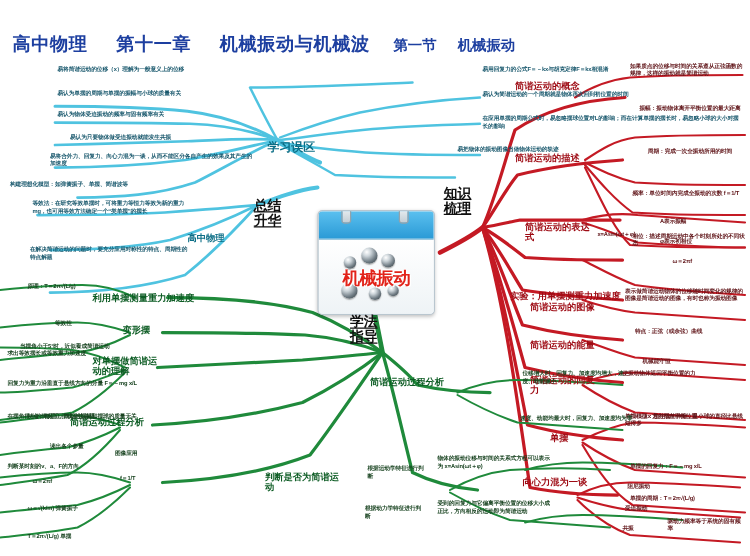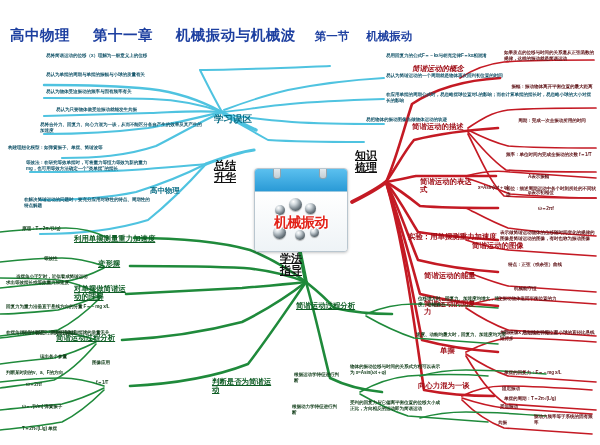--- a/index.html
+++ b/index.html
@@ -11,21 +11,21 @@
   .title{position:absolute;left:10px;top:26px;white-space:nowrap;}
   .title span{font-weight:bold;color:#1d3fa0;}
   .t-main{font-size:14.5px;letter-spacing:.5px;text-align:center;}
   .t-sub{font-size:11.5px;}
 
   .node{position:absolute;white-space:nowrap;line-height:1.22;}
 
   
   .c-cy{color:#0b6e86;}
   .c-rd{color:#9e0b14;}
-  .c-gr{color:#0d5c24;text-decoration:underline;}
+  .c-gr{color:#0d5c24;}
   .c-blk{color:#111;}
 
   .leaf{font-size:4.6px;font-weight:bold;color:#2a2a2a;letter-spacing:-.1px;}
   .leaf.cy{color:#16566b;}
   .leaf.rd{color:#5e1216;}
   .leaf.gr{color:#17421f;}
 
   .mid{font-size:7.4px;font-weight:bold;}
   .big{font-size:9.5px;font-weight:bold;}
   .huge{font-size:11px;font-weight:bold;text-decoration:underline;}
@@ -164,21 +164,21 @@
       <i class="ball" style="left:40px;top:38px;width:10px;height:10px;"></i>
       <i class="ball" style="left:55px;top:36px;width:9px;height:9px;"></i>
       <div class="ttl">机械振动</div>
     </div>
   </div>
 
   <div class="node big c-cy" style="left:214px;top:113px;">学习误区</div>
 
   <div class="node mid c-cy" style="left:150px;top:186px;">高中物理</div>
 
-  <div class="node huge c-blk" style="left:214px;top:160px;line-height:1.05;">
+  <div class="node huge c-blk" style="left:203px;top:160px;line-height:1.05;">
     <div>总结</div>
     <div>升华</div>
   </div>
 
   <div class="node huge c-blk" style="left:355px;top:150px;line-height:1.05;">
     <div>知识</div>
     <div>梳理</div>
   </div>
 
   <div class="node huge c-blk" style="left:280px;top:253px;line-height:1.05;">
@@ -193,25 +193,25 @@
   <div class="node leaf cy" style="left:46px;top:89px;">易认为物体受迫振动的频率与固有频率有关</div>
   <div class="node leaf cy" style="left:386px;top:92px;white-space:normal;width:206px;">在应用单摆的周期公式时，易忽略摆球位置对L的影响；而在计算单摆的摆长时，易忽略小球的大小对摆长的影响</div>
   <div class="node leaf cy" style="left:56px;top:107px;">易认为只要物体做受迫振动就能发生共振</div>
   <div class="node leaf cy" style="left:366px;top:117px;">易把物体的振动图像当做物体运动的轨迹</div>
   <div class="node leaf cy" style="left:40px;top:122px;white-space:normal;width:166px;">易将合外力、回复力、向心力混为一谈，从而不能区分各自产生的效果及其产生的加速度</div>
 
   <div class="node leaf cy" style="left:8px;top:145px;">构建理想化模型：如弹簧振子、单摆、简谐波等</div>
   <div class="node leaf cy" style="left:26px;top:160px;white-space:normal;width:132px;">等效法：在研究等效单摆时，可将重力等恒力等效为新的重力mg，也可用等效方法确定一个“类单摆”的摆长</div>
   <div class="node leaf cy" style="left:24px;top:197px;white-space:normal;width:130px;">在解决简谐运动的问题时，要充分应用对称性的特点、周期性的特点解题</div>
 
-  <div class="node mid c-rd" style="left:412px;top:64px;font-style:italic;">简谐运动的概念</div>
+  <div class="node mid c-rd" style="left:412px;top:64px;">简谐运动的概念</div>
   <div class="node mid c-rd" style="left:412px;top:122px;">简谐运动的描述</div>
   <div class="node mid c-rd" style="left:420px;top:178px;line-height:1.1;white-space:normal;width:58px;">简谐运动的表达式</div>
   <div class="node mid c-rd" style="left:408px;top:232px;">实验：用单摆测重力加速度</div>
-  <div class="node mid c-rd" style="left:424px;top:242px;line-height:1.1;white-space:normal;width:56px;margin-left:48px;">简谐运动的图像</div>
+  <div class="node mid c-rd" style="left:424px;top:242px;line-height:1.1;white-space:normal;width:56px;">简谐运动的图像</div>
   <div class="node mid c-rd" style="left:424px;top:272px;line-height:1.1;white-space:normal;width:56px;">简谐运动的能量</div>
   <div class="node mid c-rd" style="left:424px;top:300px;line-height:1.1;white-space:normal;width:56px;">简谐运动的回复力</div>
   <div class="node mid c-rd" style="left:440px;top:346px;">单摆</div>
   <div class="node mid c-rd" style="left:418px;top:382px;line-height:1.1;white-space:normal;width:58px;">向心力混为一谈</div>
 
   <div class="node leaf rd" style="left:504px;top:50px;white-space:normal;width:92px;">如果质点的位移与时间的关系遵从正弦函数的规律，这样的振动就是简谐运动</div>
 
   <div class="node leaf rd" style="left:508px;top:84px;white-space:normal;width:88px;text-align:center;">振幅：振动物体离开平衡位置的最大距离</div>
   <div class="node leaf rd" style="left:508px;top:118px;white-space:normal;width:88px;text-align:center;">周期：完成一次全振动所用的时间</div>
   <div class="node leaf rd" style="left:506px;top:152px;white-space:normal;width:90px;">频率：单位时间内完成全振动的次数   f＝1/T</div>

